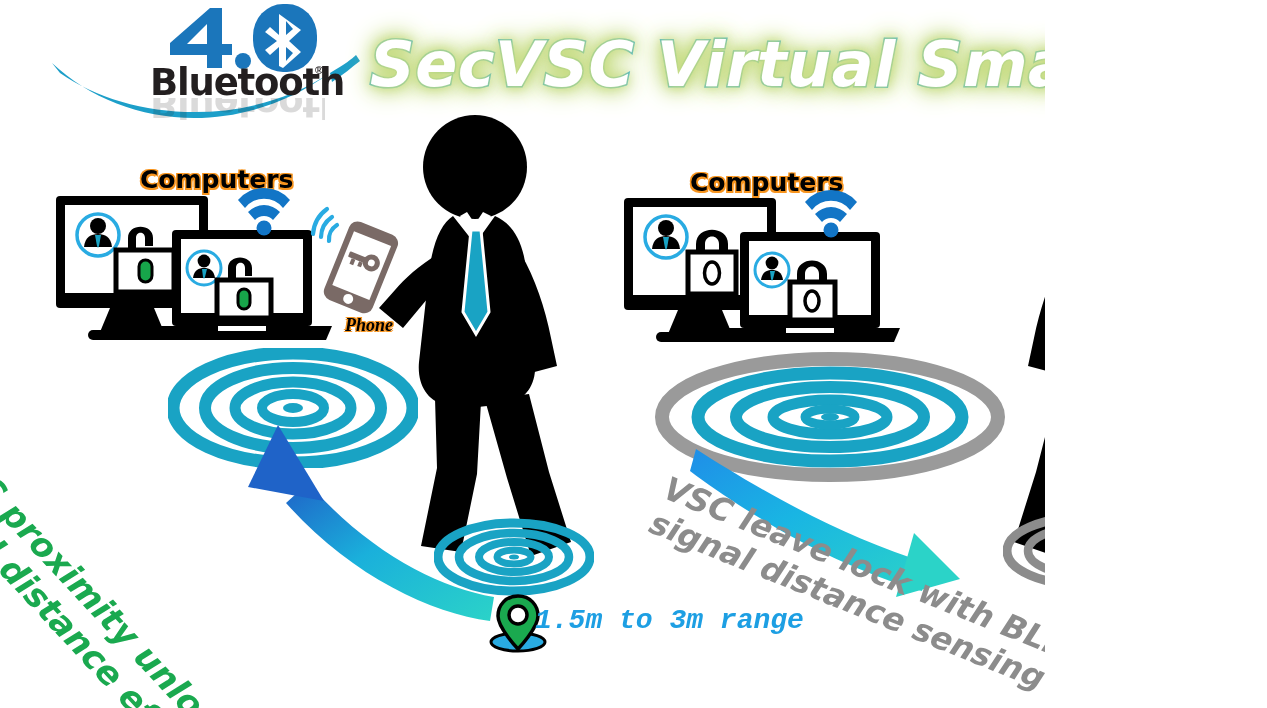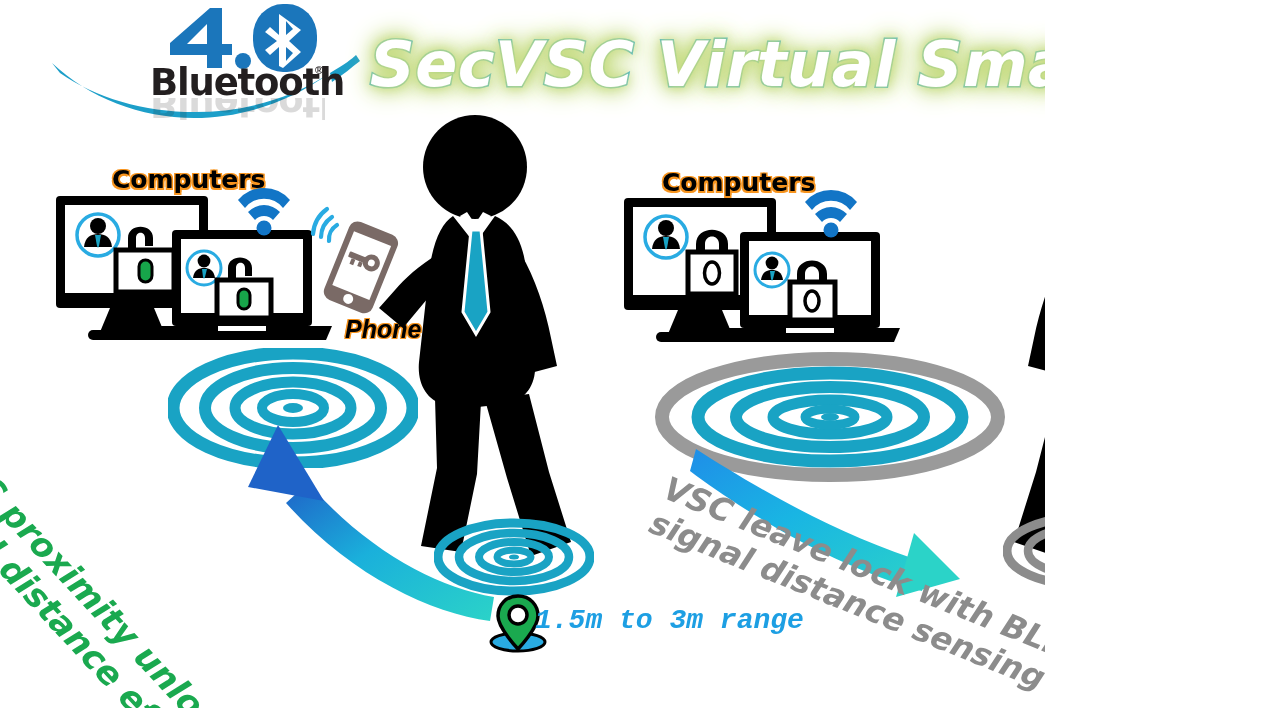--- a/index.html
+++ b/index.html
@@ -28,39 +28,39 @@
          line-height:86px;letter-spacing:.5px;white-space:nowrap;
          color:#ffffff;
          -webkit-text-stroke:3px #29ABE2;
          paint-order:stroke fill;
          text-shadow:
             0 0 9px #c9dd8a, 0 0 16px #c3da7c, 0 0 24px #bcd76e,
             0 0 30px #c9dd8a;}
   .clabel{position:absolute;font-family:"DejaVu Sans", sans-serif;
           font-weight:bold;font-size:25px;color:#000;white-space:nowrap;
           text-shadow:-1.5px -1.5px 0 #f7941e, 1.5px -1.5px 0 #f7941e,
-                      -1.5px 1.5px 0 #f7941e, 1.5px 1.5px 0 #f7941e;}
+                      -1.5px 1.5px 0 #f7941e, 1.5px 1.5px 0 #f7941e;margin-left:28px;}
 
   
   .caption{position:absolute;font-family:"DejaVu Sans", sans-serif;
            font-weight:bold;font-style:italic;white-space:nowrap;line-height:1.16;}
   #cap-left{left:-38px;top:430px;width:520px;font-size:34px;color:#1aa94f;
             transform:rotate(47deg);transform-origin:left top;}
   #cap-right{left:672px;top:470px;width:470px;font-size:32px;color:#8c8c8c;
              transform:rotate(22deg);transform-origin:left top;}
 
   
   .range{position:absolute;font-family:Liberation Mono, monospace;
          font-weight:bold;font-style:italic;font-size:28px;white-space:nowrap;}
   #range-left{left:535px;top:605px;color:#1d9fe3;}
   #range-right{left:1105px;top:600px;color:#8c8c8c;}
 
   
-  #phone-label{left:345px;top:315px;font-family:Liberation Sans, sans-serif;
-       font-weight:bold;font-style:italic;font-size:25px;color:#000;white-space:nowrap;
+  #phone-label{left:345px;top:315px;font-family:Liberation Serif, serif;
+       font-weight:bold;font-style:italic;font-size:18px;color:#000;white-space:nowrap;
        text-shadow:-1.2px -1.2px 0 #f7941e, 1.2px -1.2px 0 #f7941e,
                    -1.2px 1.2px 0 #f7941e, 1.2px 1.2px 0 #f7941e;}
 </style>
 </head>
 <body>
 
 <div id="stage">
 
   <svg class="abs nosel" style="left:0px;top:55px;width:360px;height:85px;" viewBox="0 0 360 85">
     <path d="M 52,8 C 120,72 235,86 330,18 C 246,74 128,66 60,18 Z" fill="#1d9fc9"></path>

